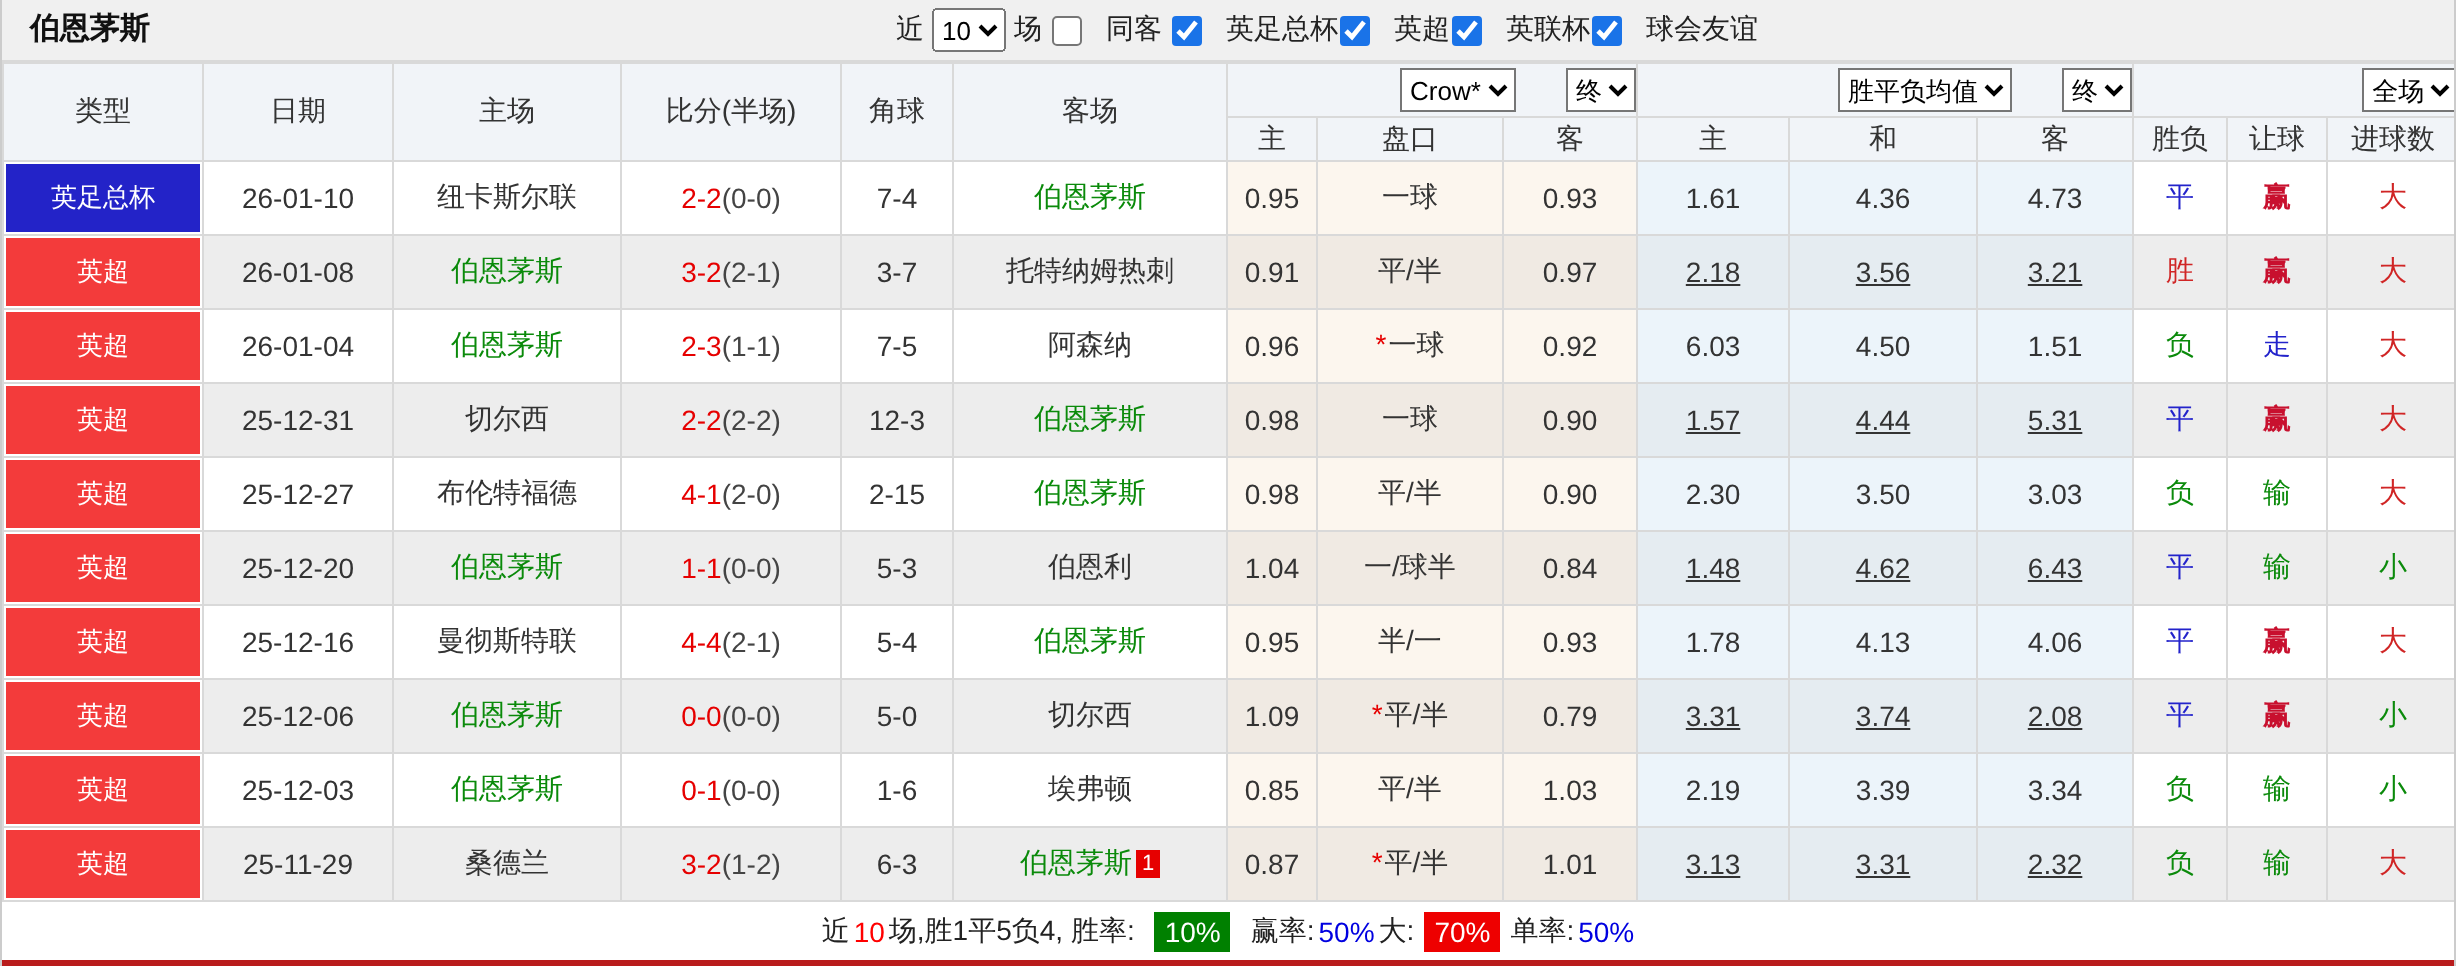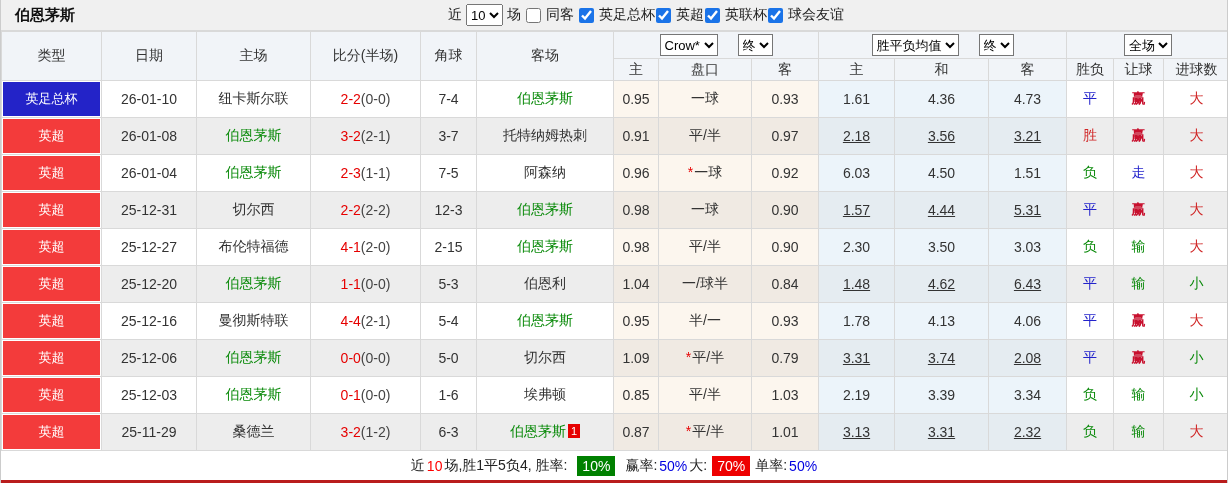--- a/index.html
+++ b/index.html
@@ -3,29 +3,29 @@
 <meta charset="utf-8">
 <style>
   html,body{margin:0;padding:0;background:#fff;}
   body{font-family:"Liberation Sans","DejaVu Sans",sans-serif;color:#333;}
   .page{width:1226px;height:483px;border-left:1px solid #ccc;border-right:1px solid #ccc;background:#b91c1c;overflow:hidden;}
   
   .topbar{position:relative;height:30px;background:#f0f0f0;border-bottom:1px solid #d9d9d9;}
   .title{position:absolute;left:14px;top:0;line-height:30px;font-weight:bold;font-size:15px;color:#111;}
   .controls{position:absolute;left:447px;top:0;height:30px;display:flex;align-items:center;gap:4px;font-size:14px;color:#222;white-space:nowrap;}
   .controls select{font-size:13px;height:22px;}
-  .cb{display:inline-flex;align-items:center;gap:4px;cursor:pointer;}
+  .cb{display:inline-flex;align-items:center;gap:11px;cursor:pointer;}
   input[type=checkbox]{width:15px;height:15px;margin:0 1px;accent-color:#1a73e8;}
   
   table{border-collapse:collapse;table-layout:fixed;width:1226px;font-size:14px;}
   th,td{border:1px solid #d9d9d9;text-align:center;padding:0;overflow:hidden;white-space:nowrap;}
   thead th{background:#f1f4f8;font-weight:normal;color:#333;font-size:14px;}
   tr.group-row th{height:26px;}
   tr.sub-row th{height:21px;}
-  .sel-wrap{display:flex;justify-content:center;align-items:center;gap:20px;}
+  .sel-wrap{display:flex;justify-content:flex-end;align-items:center;gap:25px;}
   .sel-wrap select{font-size:13px;height:22px;background:#fff;}
   tbody td{height:36px;}
   tr.odd td{background:#fff;}
   tr.even td{background:#ededed;}
   tr.odd td.col-odds{background:#fcf6ee;}
   tr.even td.col-odds{background:#f0eae3;}
   tr.odd td.col-avg{background:#ecf4fa;text-align:center;}
   tr.even td.col-avg{background:#e5ecf1;text-decoration:underline;}
   td.league{padding:0;background:#fff !important;}
   .badge{margin:1px;height:34px;display:flex;align-items:center;justify-content:center;color:#fff;font-size:13px;}

